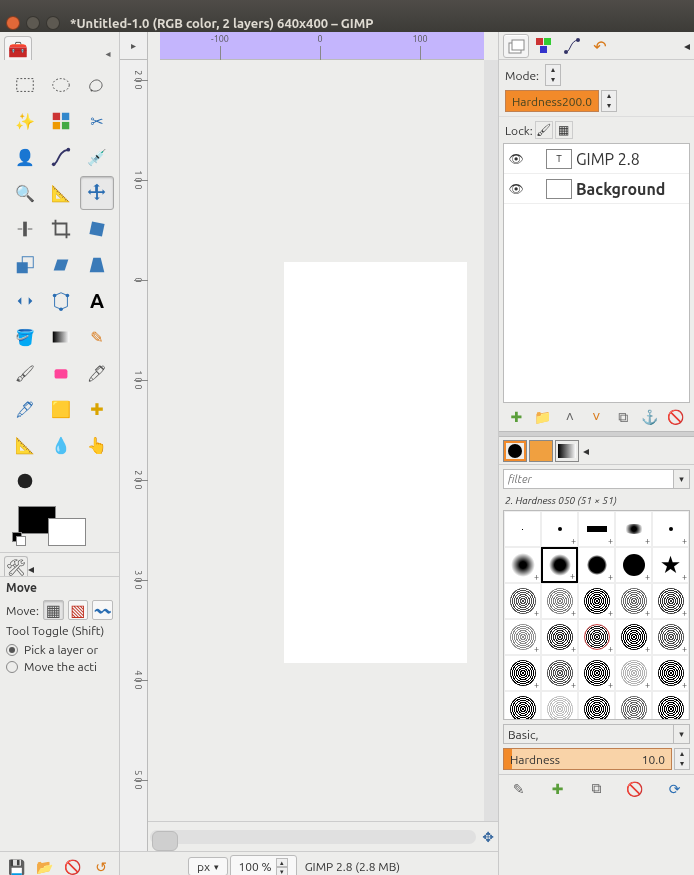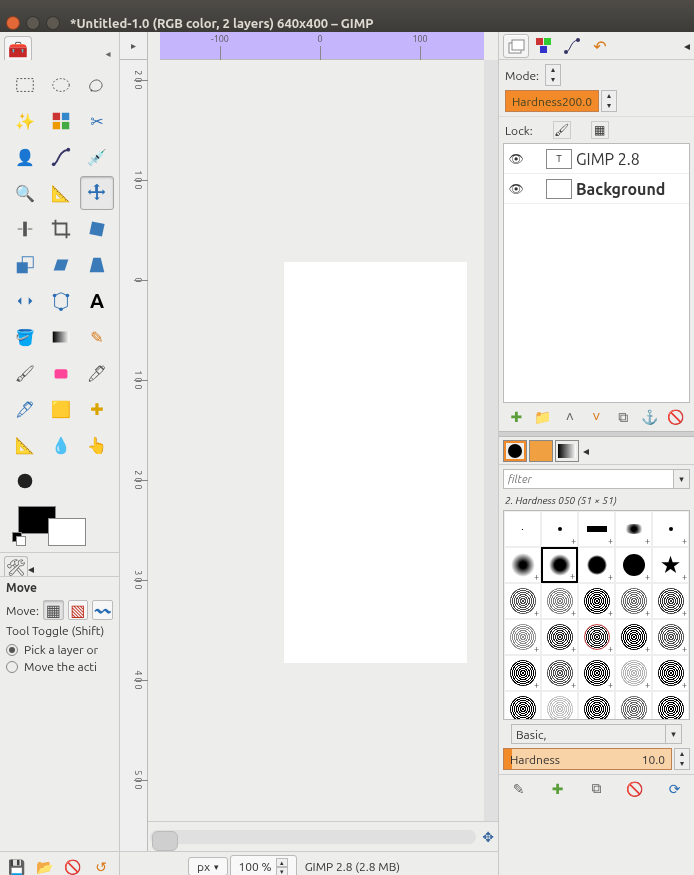--- a/index.html
+++ b/index.html
@@ -83,21 +83,21 @@
 
 .layer-opts{padding:4px 6px;border-bottom:1px solid #ddd;}
 .mode-row{display:flex;align-items:center;gap:6px;margin-bottom:4px;}
 .mode-row select{flex:1;font-size:12px;height:22px;border:1px solid #bbb;background:#f8f8f8;}
 .opacity-bar{position:relative;height:22px;border:1px solid #c08050;background:#f9b06a;display:flex;align-items:center;padding:0 6px;justify-content:space-between;#333;font-size:12px;}
 .opacity-bar .fill{position:absolute;left:0;top:0;bottom:0;background:#f28a2a;z-index:0;}
 .opacity-bar span{position:relative;z-index:1;color:#442;}
 .opacity-spin{display:flex;flex-direction:column;border:1px solid #bbb;}
 .opacity-spin div{width:14px;height:10px;font-size:8px;text-align:center;line-height:9px;background:#eee;}
 .oprow{display:flex;gap:2px;}
-.lock-row{display:flex;align-items:center;gap:20px;padding:4px 6px;font-size:12px;}
+.lock-row{display:flex;align-items:center;gap:2px;padding:4px 6px;font-size:12px;}
 .lock-row .lb{width:18px;height:18px;border:1px solid #ccc;display:flex;align-items:center;justify-content:center;}
 
 .layer-list{flex:0 0 260px;background:#fff;border:1px solid #bbb;margin:0 4px;overflow:auto;}
 .layer-row{display:flex;align-items:center;height:30px;border-bottom:1px solid #eee;gap:4px;padding:0 4px;}
 .eye{width:16px;text-align:center;}
 .link{width:14px;}
 .thumb{width:26px;height:20px;border:1px solid #888;background:#fff;display:flex;align-items:center;justify-content:center;font-size:10px;}
 .layer-row .name{font-size:16px;}
 .layer-row .name.bold{font-weight:bold;text-align:center;}
 
@@ -116,21 +116,21 @@
 .brush-name{padding:2px 6px;font-style:italic;font-size:10px;}
 .brush-grid{background:#fff;border:1px solid #bbb;margin:2px 4px;height:210px;overflow:auto;display:grid;grid-template-columns:repeat(5,1fr);grid-auto-rows:36px;}
 .brush{border:1px solid #eee;display:flex;align-items:center;justify-content:center;position:relative;}
 .brush.sel{border:2px solid #000;}
 .brush .plus{position:absolute;right:1px;bottom:0;font-size:9px;color:#555;}
 .bdot{border-radius:50%;background:#000;}
 .bsoft{border-radius:50%;background:radial-gradient(circle,#000 0%,#000 20%,rgba(0,0,0,0) 70%);}
 .brect{background:#000;}
 .btex{background:repeating-radial-gradient(#000 0 1px,transparent 1px 2px);border-radius:50%;}
 
-.brush-cat{margin:2px 12px;display:flex;}
+.brush-cat{margin:2px 4px;display:flex;}
 .brush-cat .sel{flex:1;border:1px solid #bbb;height:20px;padding:0 4px;font-size:12px;display:flex;align-items:center;}
 
 .spacing-bar{margin:2px 4px;display:flex;gap:2px;}
 .spacing-bar .bar{flex:1;position:relative;height:22px;border:1px solid #c08050;background:#f9d3a8;display:flex;align-items:center;padding:0 6px;justify-content:space-between;font-size:12px;}
 .spacing-bar .bar .fill{position:absolute;left:0;top:0;bottom:0;width:5%;background:#f28a2a;}
 .spacing-bar .bar span{position:relative;z-index:1;}
 
 .brush-foot{height:28px;display:flex;align-items:center;justify-content:space-around;border-top:1px solid #ccc;margin-top:2px;}
 
 

